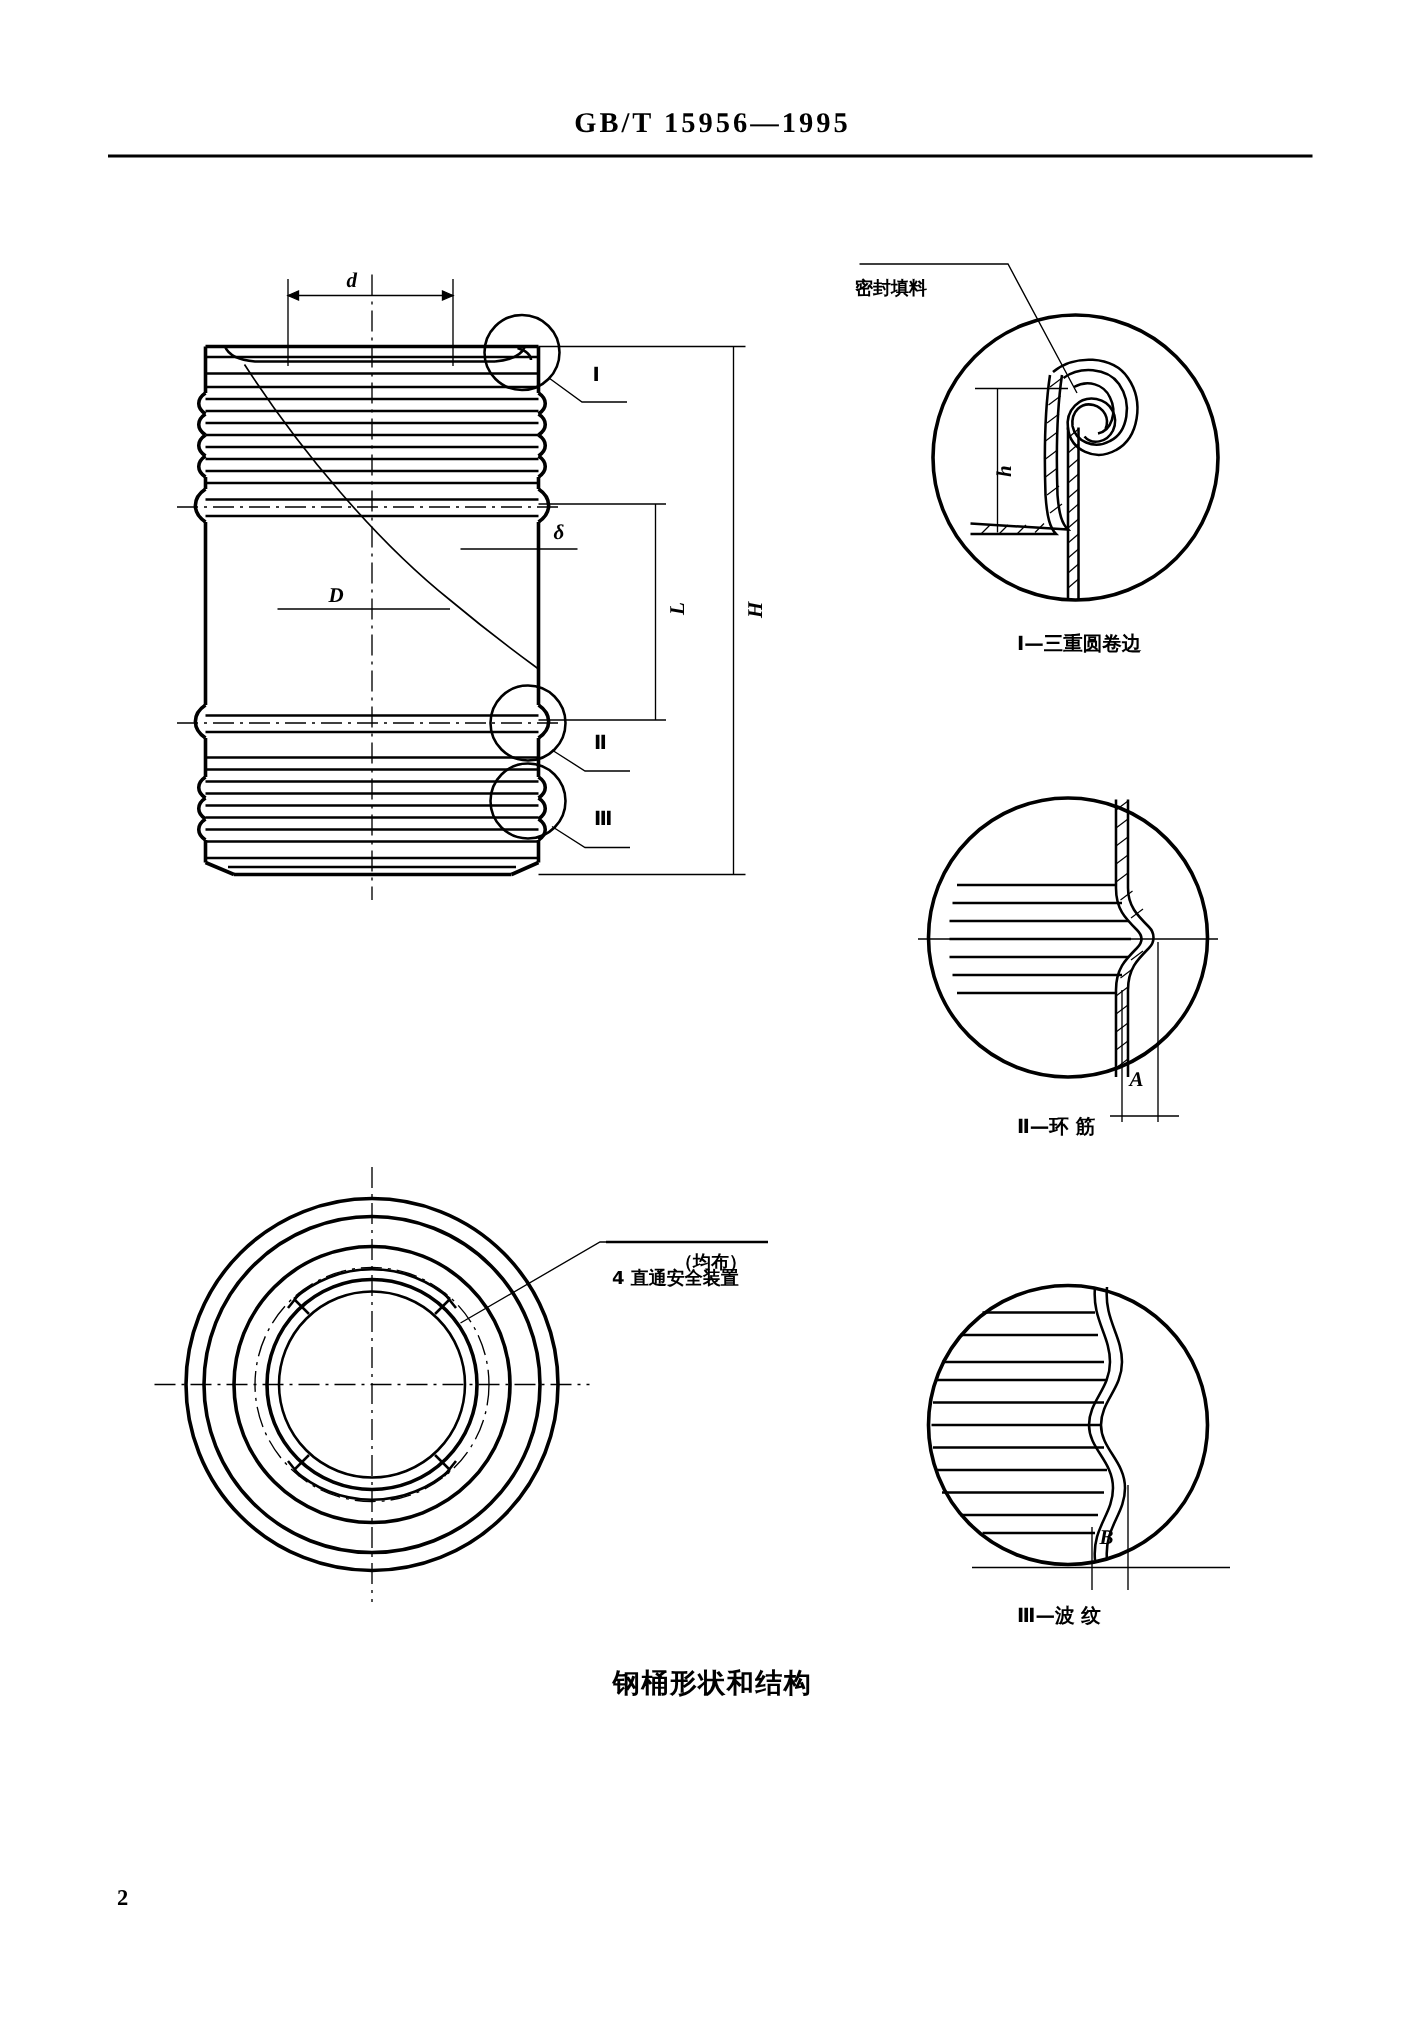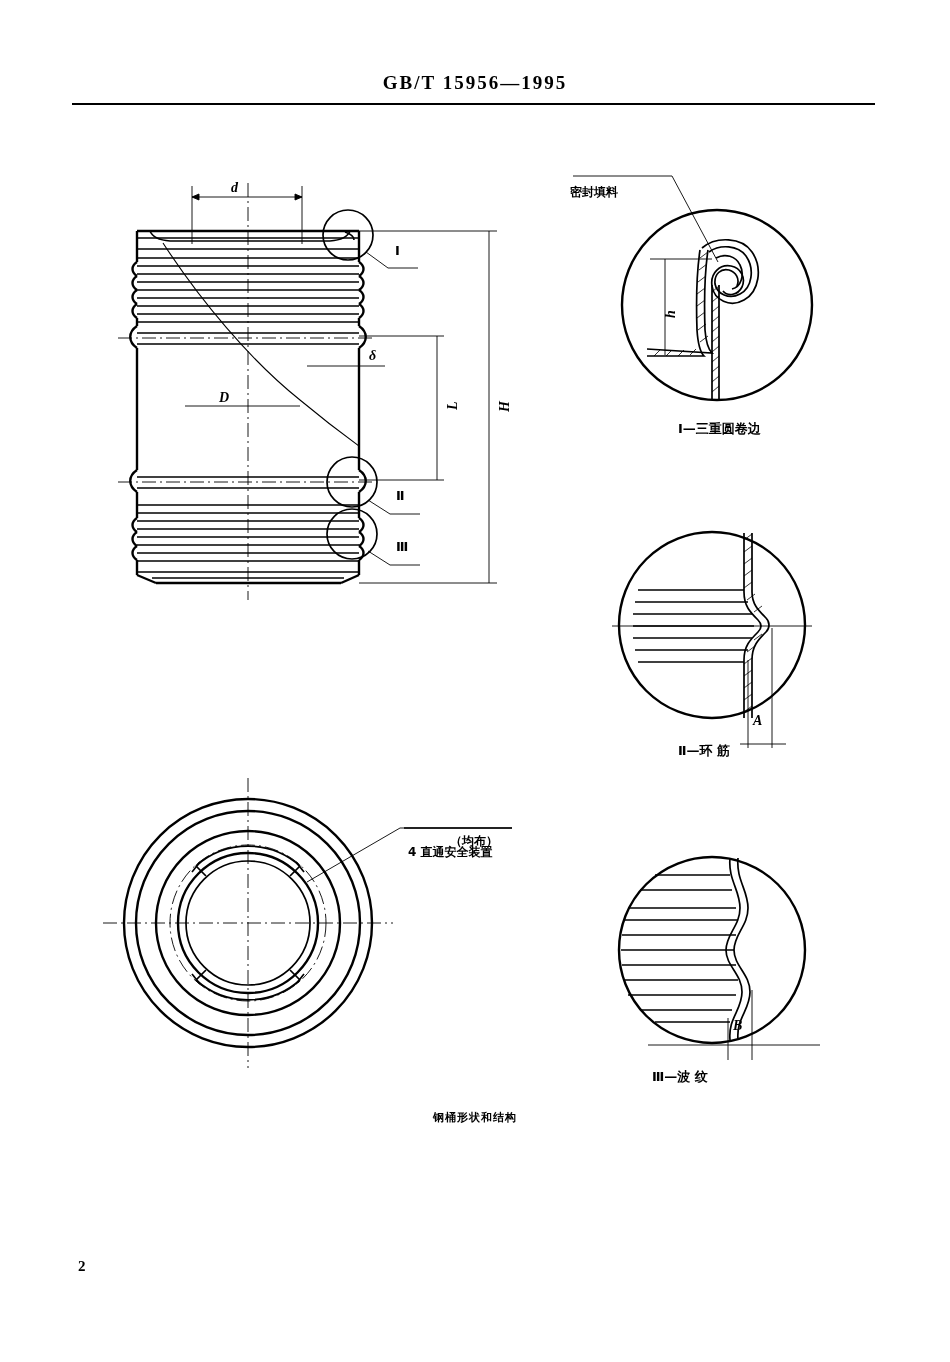--- a/index.html
+++ b/index.html
@@ -21,21 +21,21 @@
 
   
   #page-number{
     position:absolute;left:78px;top:1258px;font-size:15px;font-weight:bold;
     font-family:"Liberation Serif",serif;
   }
 
   
   #figure-caption{
     position:absolute;left:0;right:0;top:1110px;text-align:center;
-    font-family:Liberation Serif, serif;font-weight:bold;font-size:11px;
+    font-family:Liberation Serif, serif;font-weight:bold;font-size:18px;
     letter-spacing:1px;
   }
 
   
   svg{position:absolute;left:0;top:0;overflow:visible;}
   .ln{stroke:#000;fill:none;}
   .thick{stroke-width:2.4;}
   .med{stroke-width:1.7;}
   .thin{stroke-width:1.1;}
   .hair{stroke-width:0.9;}
@@ -366,21 +366,21 @@
                C750,1010 736,1018 738,1040"></path>
     </g>
 
     <g class="ln hair">
       <path d="M728,1018 L728,1060"></path>
       <path d="M752,990 L752,1060"></path>
       <path d="M648,1045 L820,1045"></path>
     </g>
   </svg>
   <div class="dimlabel" style="left:733px;top:1018px;">B</div>
-  <div class="cncap" style="left:652px;top:1068px;">Ⅲ—波    纹</div>
+  <div class="cncap" style="left:678px;top:1068px;">Ⅲ—波    纹</div>
 
   <svg width="950" height="1362">
 
     <circle class="ln thick" cx="248" cy="923" r="124"></circle>
     <circle class="ln thick" cx="248" cy="923" r="112"></circle>
     <circle class="ln thick" cx="248" cy="923" r="92"></circle>
     <circle class="ln thick" cx="248" cy="923" r="70"></circle>
     <circle class="ln med" cx="248" cy="923" r="62"></circle>
 
     <circle class="ln dash" cx="248" cy="923" r="78"></circle>

